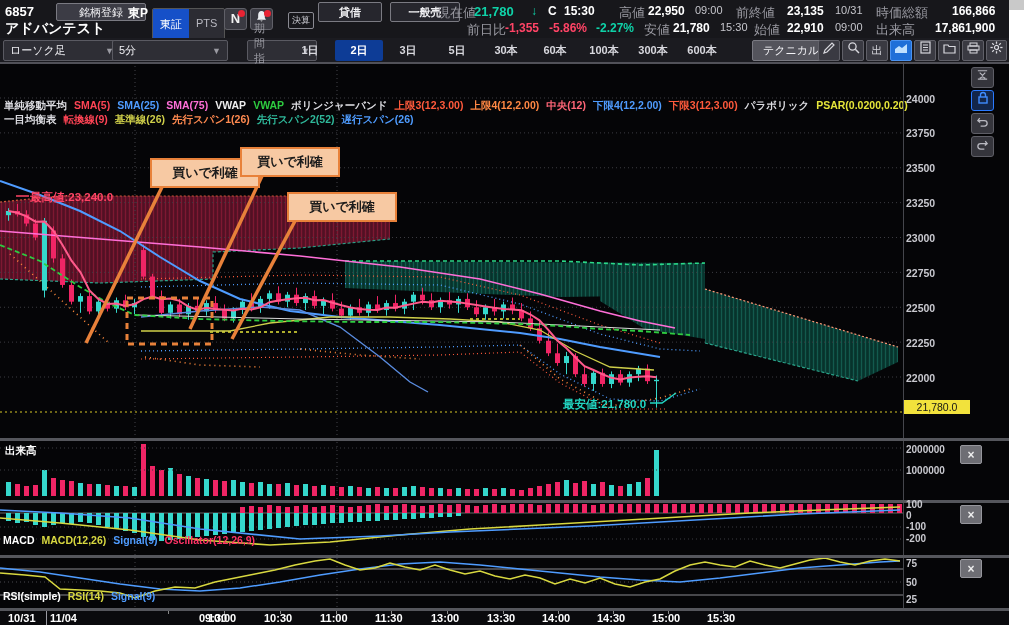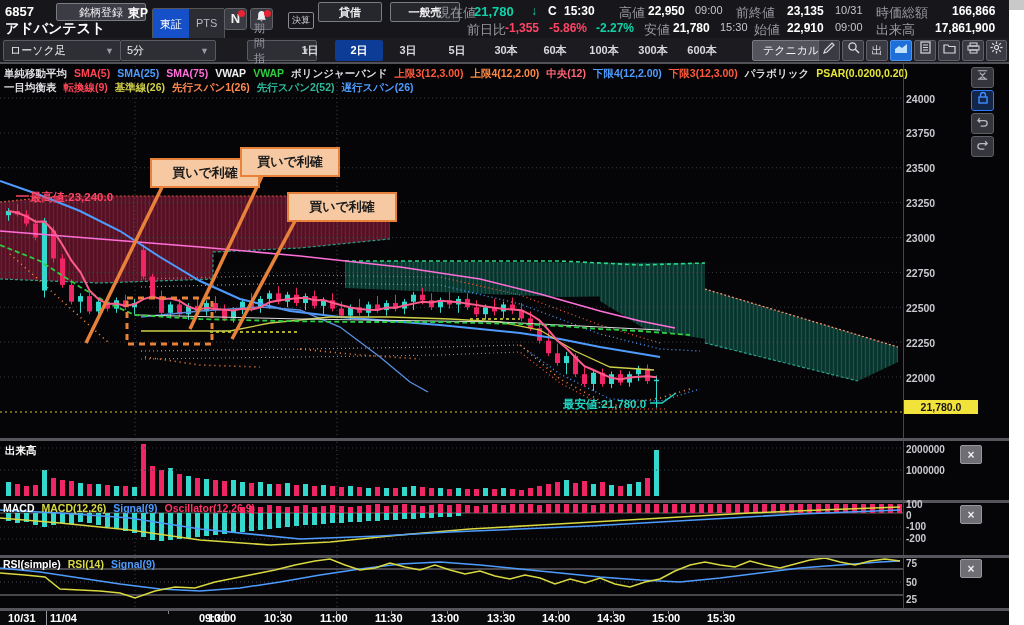--- a/index.html
+++ b/index.html
@@ -33,26 +33,26 @@
         font-size:11px;font-weight:bold;text-align:center;padding:0;}
   .pbtn.on{background:#0d3c96;color:#ffffff;border-radius:2px;}
   .tbtn{position:absolute;top:2px;height:21px;background:#54545c;border:1px solid #7a7a82;border-radius:2px;
         color:#f4f4f8;font-size:11px;padding:0 10px;}
   .ticon{position:absolute;top:2px;width:22px;height:21px;background:#3a3a42;border:1px solid #606068;border-radius:2px;
          padding:0;color:#d8d8de;font-size:11px;line-height:19px;text-align:center;}
   .ticon.on{background:#1f6fd8;border-color:#4a92f0;}
   
   #chartzone{position:absolute;left:0;top:64px;width:1009px;height:561px;background:#050507;}
   #chart-svg{position:absolute;left:0;top:0;}
-  .legend{position:absolute;left:4px;display:flex;gap:7px;white-space:nowrap;font-size:10.5px;font-weight:bold;}
+  .legend{position:absolute;left:4px;display:flex;gap:7px;white-space:nowrap;font-size:10.5px;font-weight:bold;margin-top:32px;}
   .sep{position:absolute;left:0;width:1009px;background:#55565c;}
   .vaxis{position:absolute;left:903px;top:0;width:1px;height:546px;background:#45464c;}
   .ylab{position:absolute;left:906px;color:#c9c9cf;font-size:10.5px;font-weight:bold;}
-  .pricetag{position:absolute;left:904px;width:74px;background:#f2e23c;color:#151515;font-size:10.5px;
-            font-weight:bold;text-align:center;padding:1px 12px;}
+  .pricetag{position:absolute;left:904px;width:66px;background:#f2e23c;color:#151515;font-size:10.5px;
+            font-weight:normal;text-align:center;padding:1px 12px;}
   .panlab{position:absolute;font-size:10.5px;font-weight:bold;white-space:nowrap;}
   .closebtn{position:absolute;left:960px;width:22px;height:19px;background:#6e6e74;border:1px solid #96969c;
             border-radius:2px;color:#eeeeee;font-size:12px;font-weight:bold;line-height:16px;text-align:center;padding:0;}
   .callout{position:absolute;background:#f7c9a3;border:2px solid #e8813a;color:#1c1c1c;font-size:13px;
            font-weight:bold;display:flex;align-items:center;justify-content:center;}
   .hilab{position:absolute;font-size:11.5px;font-weight:bold;white-space:nowrap;}
   
   #xaxis{position:absolute;left:0;top:611px;width:1009px;height:14px;background:#0a0a0d;}
   .xlab{position:absolute;top:1px;color:#ffffff;font-size:11px;font-weight:bold;white-space:nowrap;}
   .sideicon{position:absolute;left:971px;width:23px;height:21px;background:#35353c;border:1px solid #5e5e66;
@@ -115,21 +115,21 @@
           <span class="abs lab" style="left: 876px; top: 21px;">出来高</span>
           <span class="abs val" style="left: 935px; top: 21px; text-align: center;">17,861,900</span>
         </div>
   </div>
 
   <div id="toolbar">
     <div class="dd" style="left:3px;top:2px;width:118px">
       <span>ローソク足</span>
           <span class="car">▼</span>
         </div>
-    <div class="dd" style="left:120px;top:2px;width:96px">
+    <div class="dd" style="left:112px;top:2px;width:116px">
       <span>5分</span>
           <span class="car">▼</span>
         </div>
     <div class="dd" style="left:247px;top:2px;width:70px;color:#9a9aa2">
       <span>期間指定</span>
           <span class="car">▼</span>
         </div>
     <div id="periodbtns">
           <button class="pbtn" style="left: 286px;">1日</button>
           <button class="pbtn on" style="left: 335px;">2日</button>

